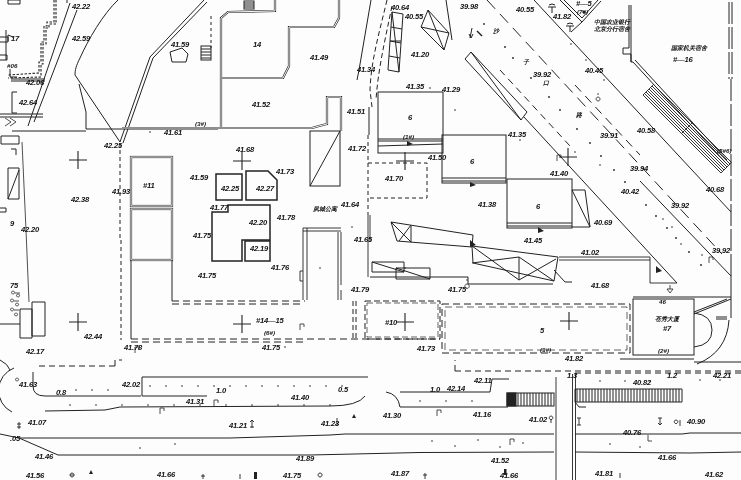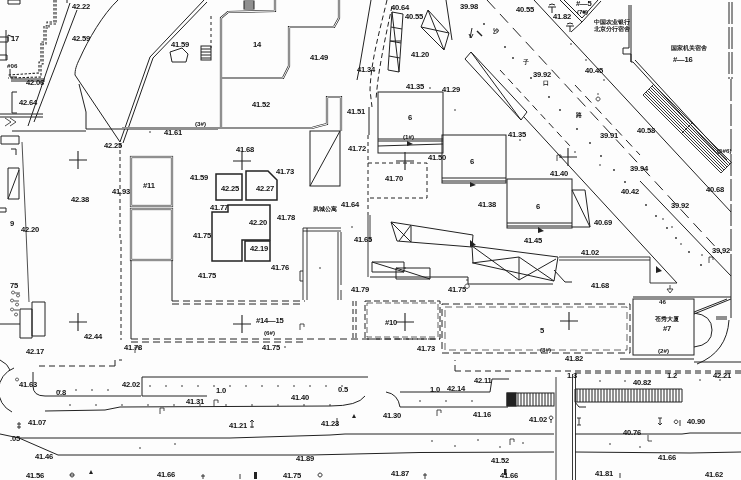--- a/index.html
+++ b/index.html
@@ -1,16 +1,16 @@
 <!DOCTYPE html>
 <html><head>
 <meta charset="utf-8">
 <style>
   html,body{margin:0;padding:0;background:#ffffff;}
-  #wrap{width:741px;height:480px;position:relative;overflow:hidden;background:#fdfdfd;}
+  #wrap{width:741px;height:480px;position:relative;overflow:hidden;background:#fdfdfd;font-style:italic;}
   svg{position:absolute;left:0;top:0;}
   text{font-family:"Liberation Sans", sans-serif;fill:#111;}
   .lbl{font-size:7.6px;font-weight:bold;letter-spacing:-0.2px;}
   .sm{font-size:6.2px;font-weight:bold;}
   .cn{font-size:6px;font-weight:bold;}
 </style>
 </head>
 <body>
 <div id="wrap">
 <svg width="741" height="480" viewBox="0 0 741 480">

